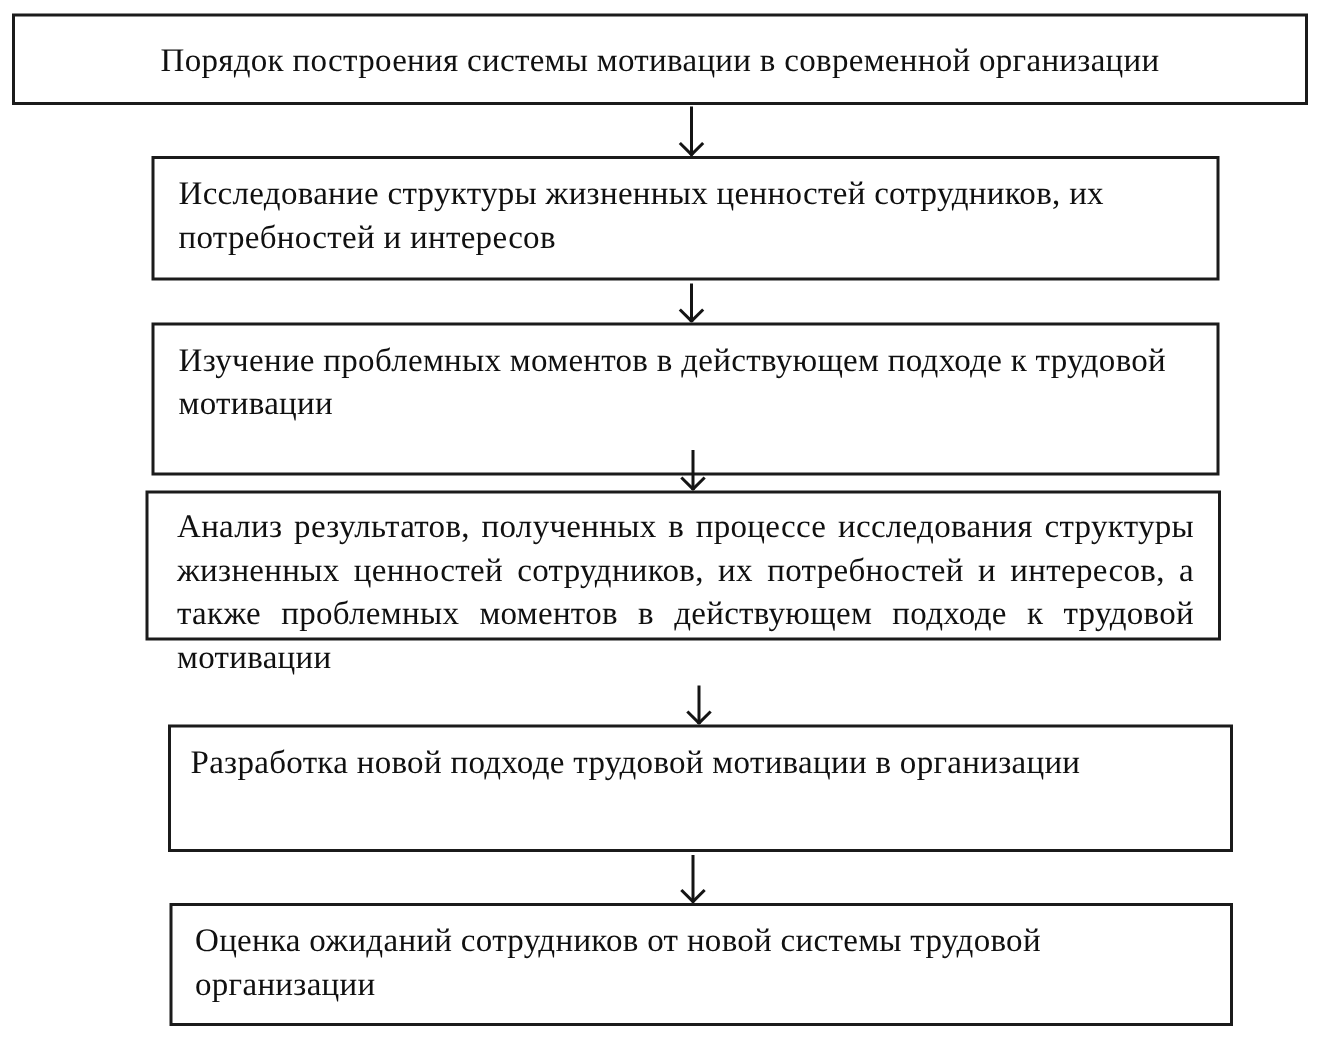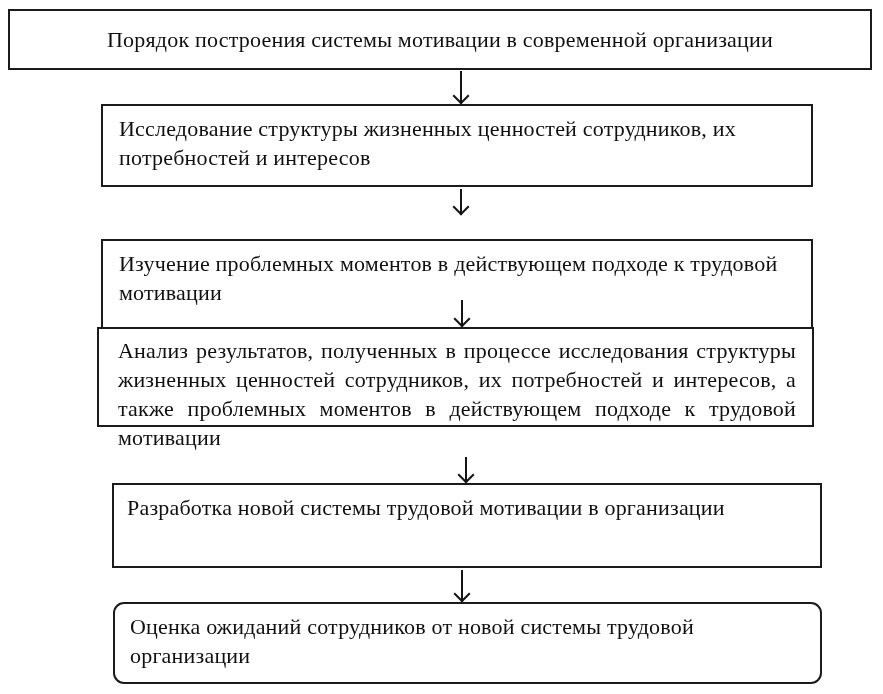--- a/index.html
+++ b/index.html
@@ -30,24 +30,24 @@
     top: 9px;
     width: 864px;
     height: 61px;
     display: flex;
     align-items: center;
     justify-content: center;
     text-align: center;
     padding: 0 20px;
   }
   .step-1 { left: 101px; top: 104px; width: 712px; height: 83px;  padding: 8px 20px 4px 16px; }
-  .step-2 { left: 101px; top: 215px; width: 712px; height: 102px;  padding: 8px 20px 8px 16px; margin-top: 24px; }
+  .step-2 { left: 101px; top: 215px; width: 712px; height: 102px;  padding: 8px 20px 8px 16px; }
   .step-3 { left: 97px;  top: 327px; width: 717px; height: 100px; padding: 7px 16px 7px 19px; text-align: justify; }
   .step-4 { left: 112px; top: 483px; width: 710px; height: 85px;  padding: 8px 6px 8px 13px; }
-  .step-5 { left: 113px; top: 602px; width: 709px; height: 82px;  padding: 8px 20px 8px 15px; border-radius: 11px; }
+  .step-5 { left: 113px; top: 602px; width: 709px; height: 82px;  padding: 8px 20px 8px 15px; }
 
   .arrow {
     position: absolute;
     width: 20px;
   }
   .arrow::before {
     content: "";
     position: absolute;
     left: 9px;
     top: 0;
@@ -88,19 +88,19 @@
   <div class="arrow arrow-2"></div>
 
   <div class="box step-2">Изучение проблемных моментов в действующем подходе к трудовой мотивации</div>
 
   <div class="arrow arrow-3"></div>
 
   <div class="box step-3">Анализ результатов, полученных в процессе исследования структуры жизненных ценностей сотрудников, их потребностей и интересов, а также проблемных моментов в действующем подходе к трудовой мотивации</div>
 
   <div class="arrow arrow-4"></div>
 
-  <div class="box step-4">Разработка новой системы трудовой мотивации в организации</div>
+  <div class="box step-4">Разработка новой подходе трудовой мотивации в организации</div>
 
   <div class="arrow arrow-5"></div>
 
   <div class="box step-5">Оценка ожиданий сотрудников от новой системы трудовой организации</div>
 
 </div>
 
 </body></html>

